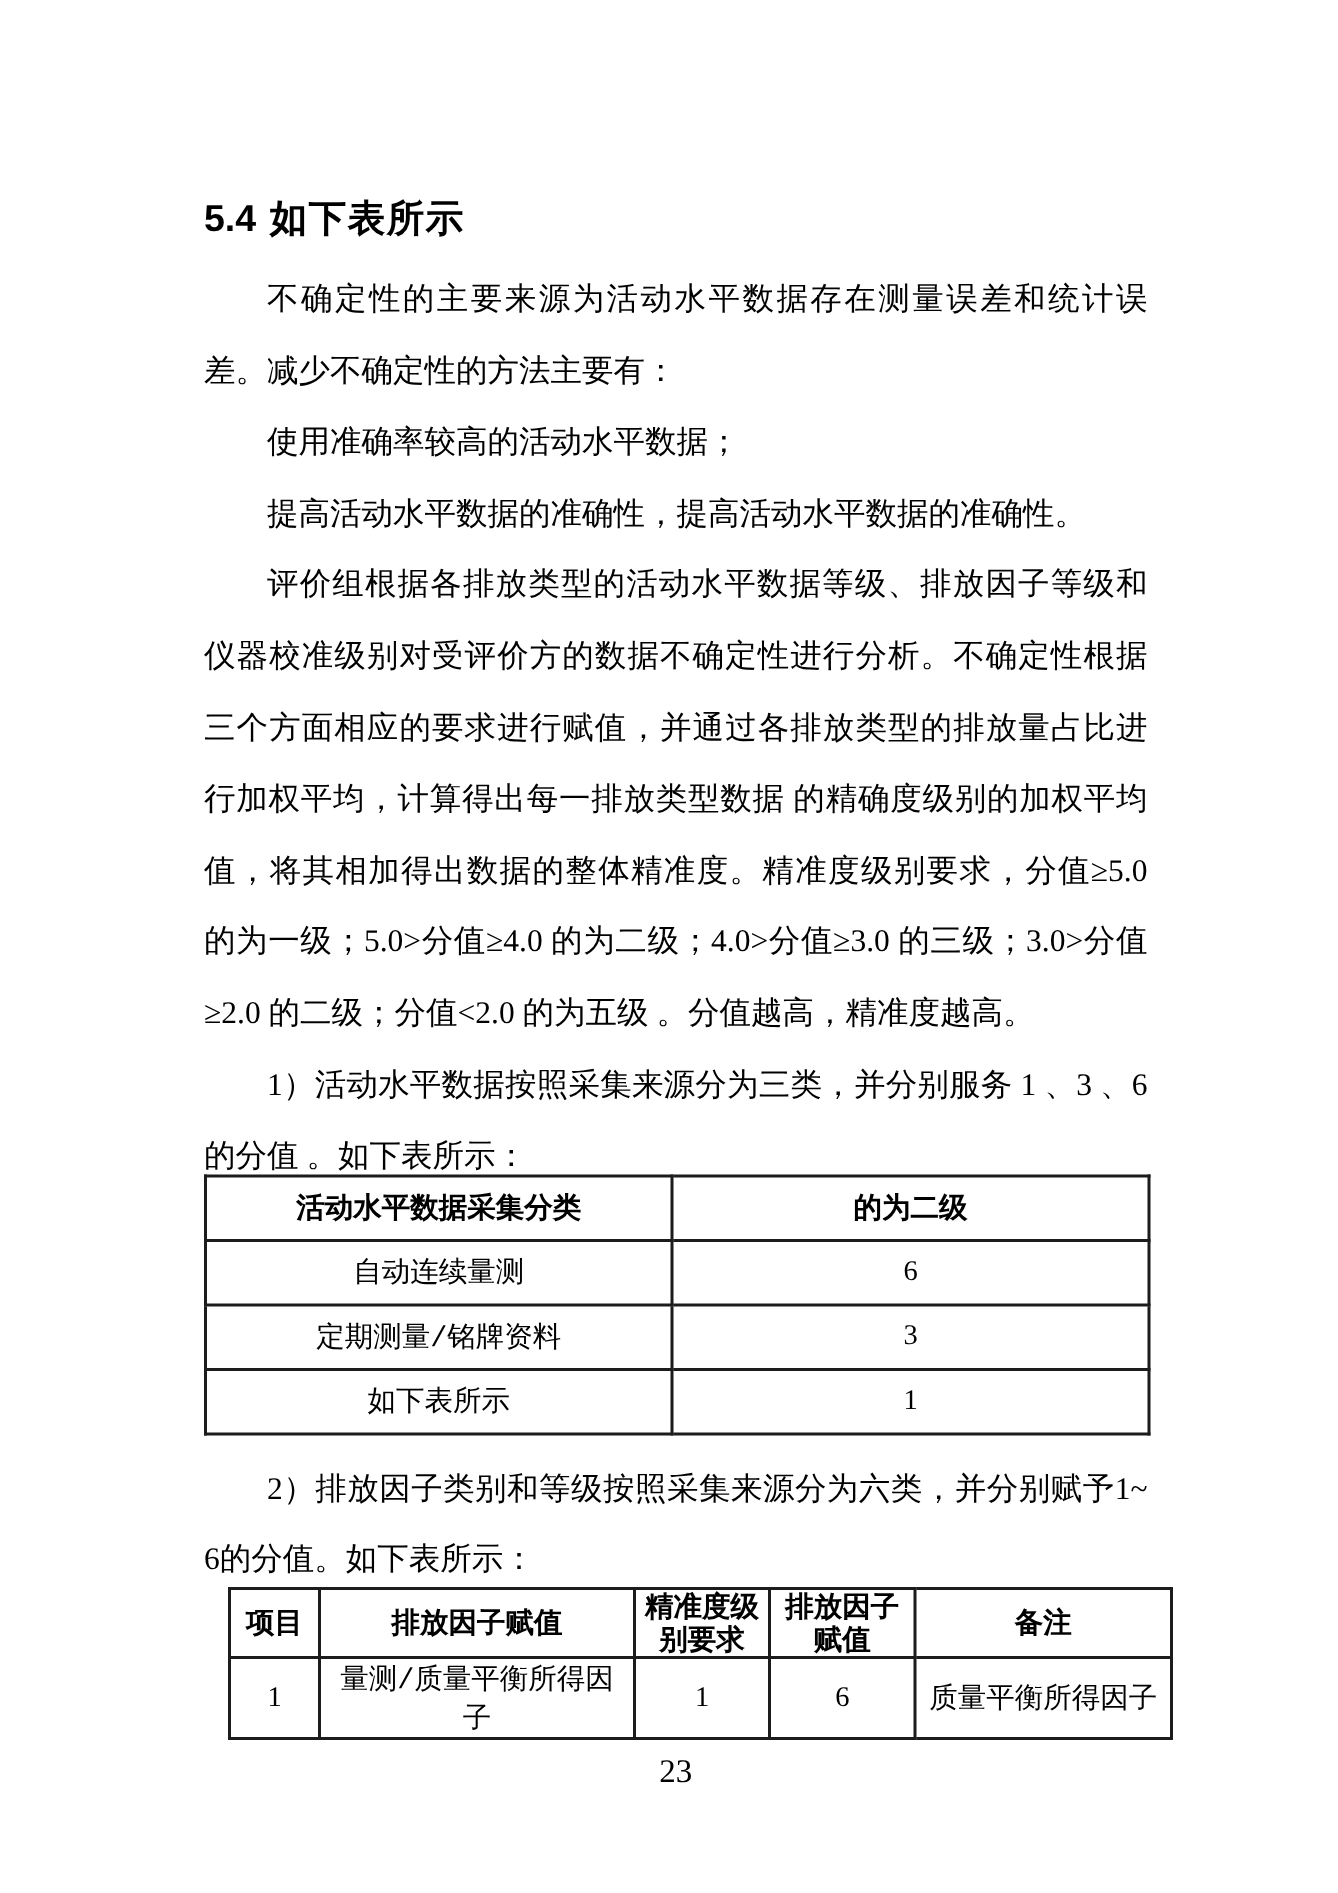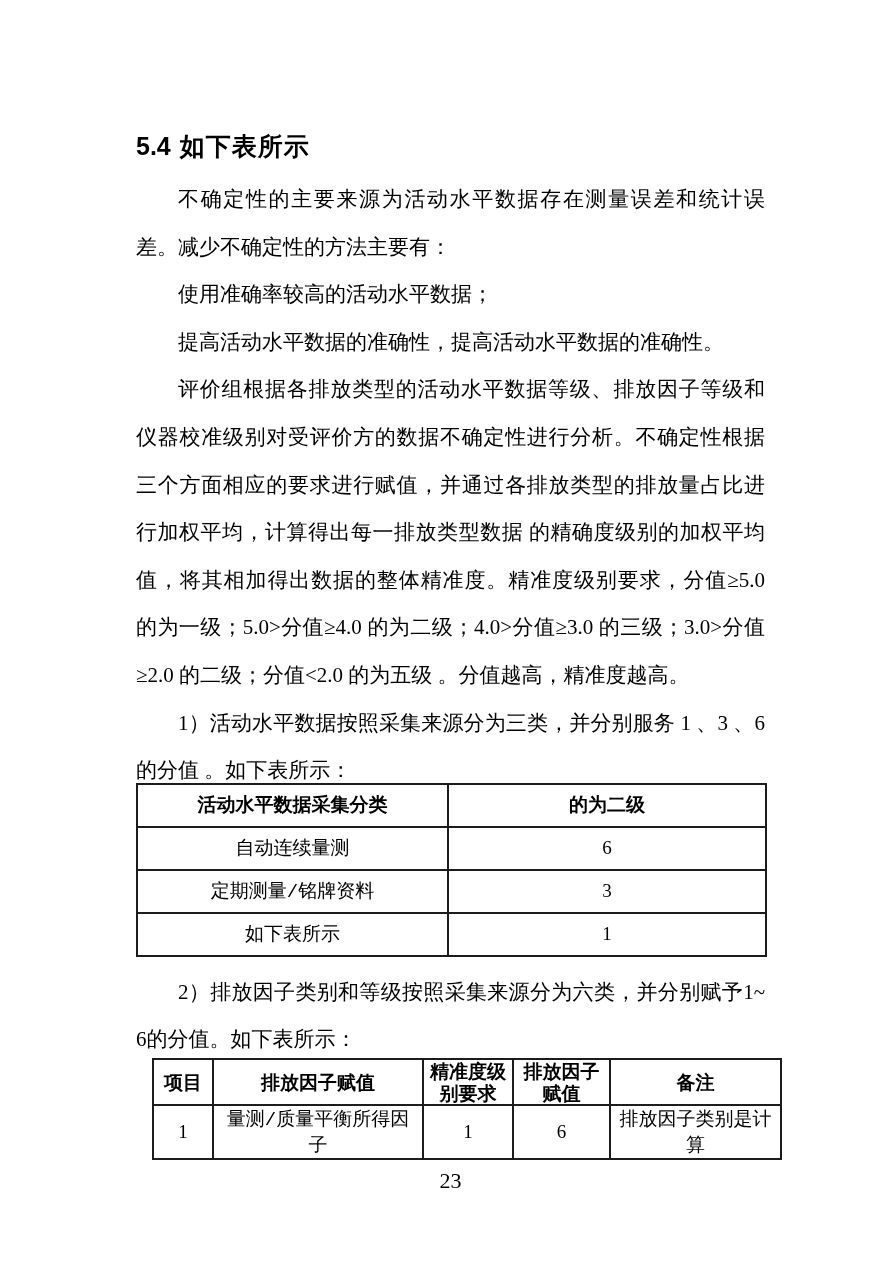--- a/index.html
+++ b/index.html
@@ -134,20 +134,20 @@
         <th>排放因子赋值</th>
         <th>备注</th>
       </tr>
     </thead>
     <tbody>
       <tr>
         <td class="num">1</td>
         <td class="cjk">量测/质量平衡所得因子</td>
         <td class="num">1</td>
         <td class="num">6</td>
-        <td class="cjk">排放因子类别是计算</td>
+        <td class="cjk">质量平衡所得因子</td>
       </tr>
     </tbody>
   </table>
 
   <div class="footer">23</div>
 
 </div>
 
 </body></html>

